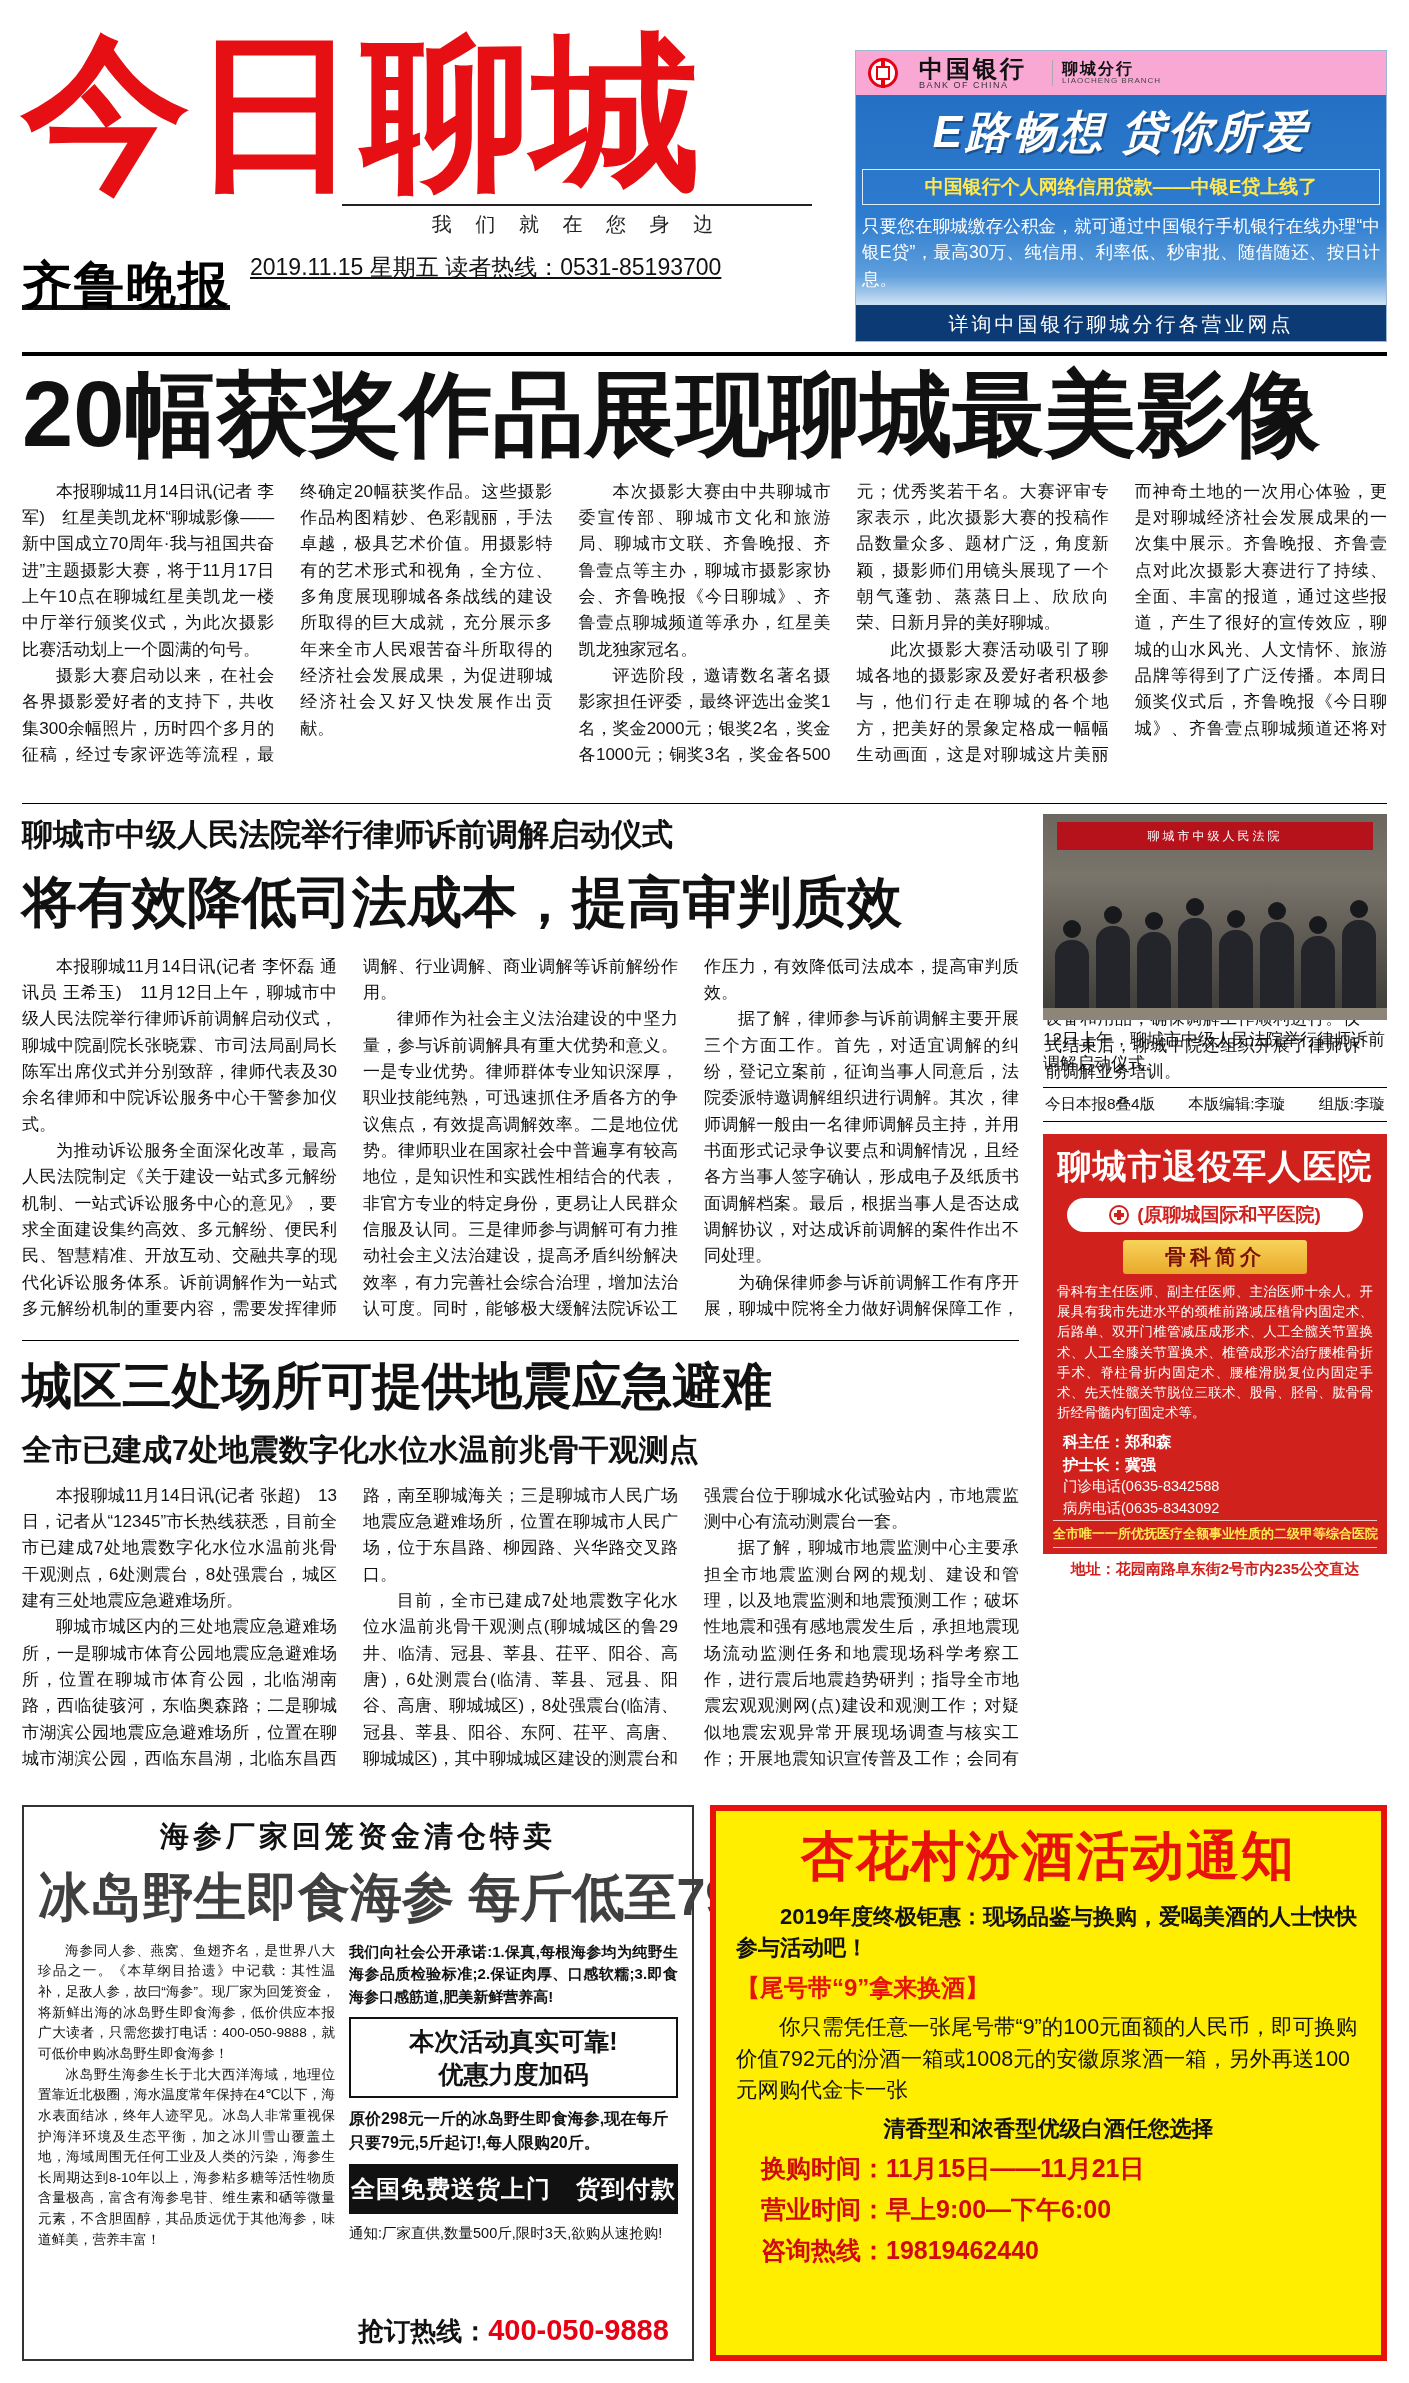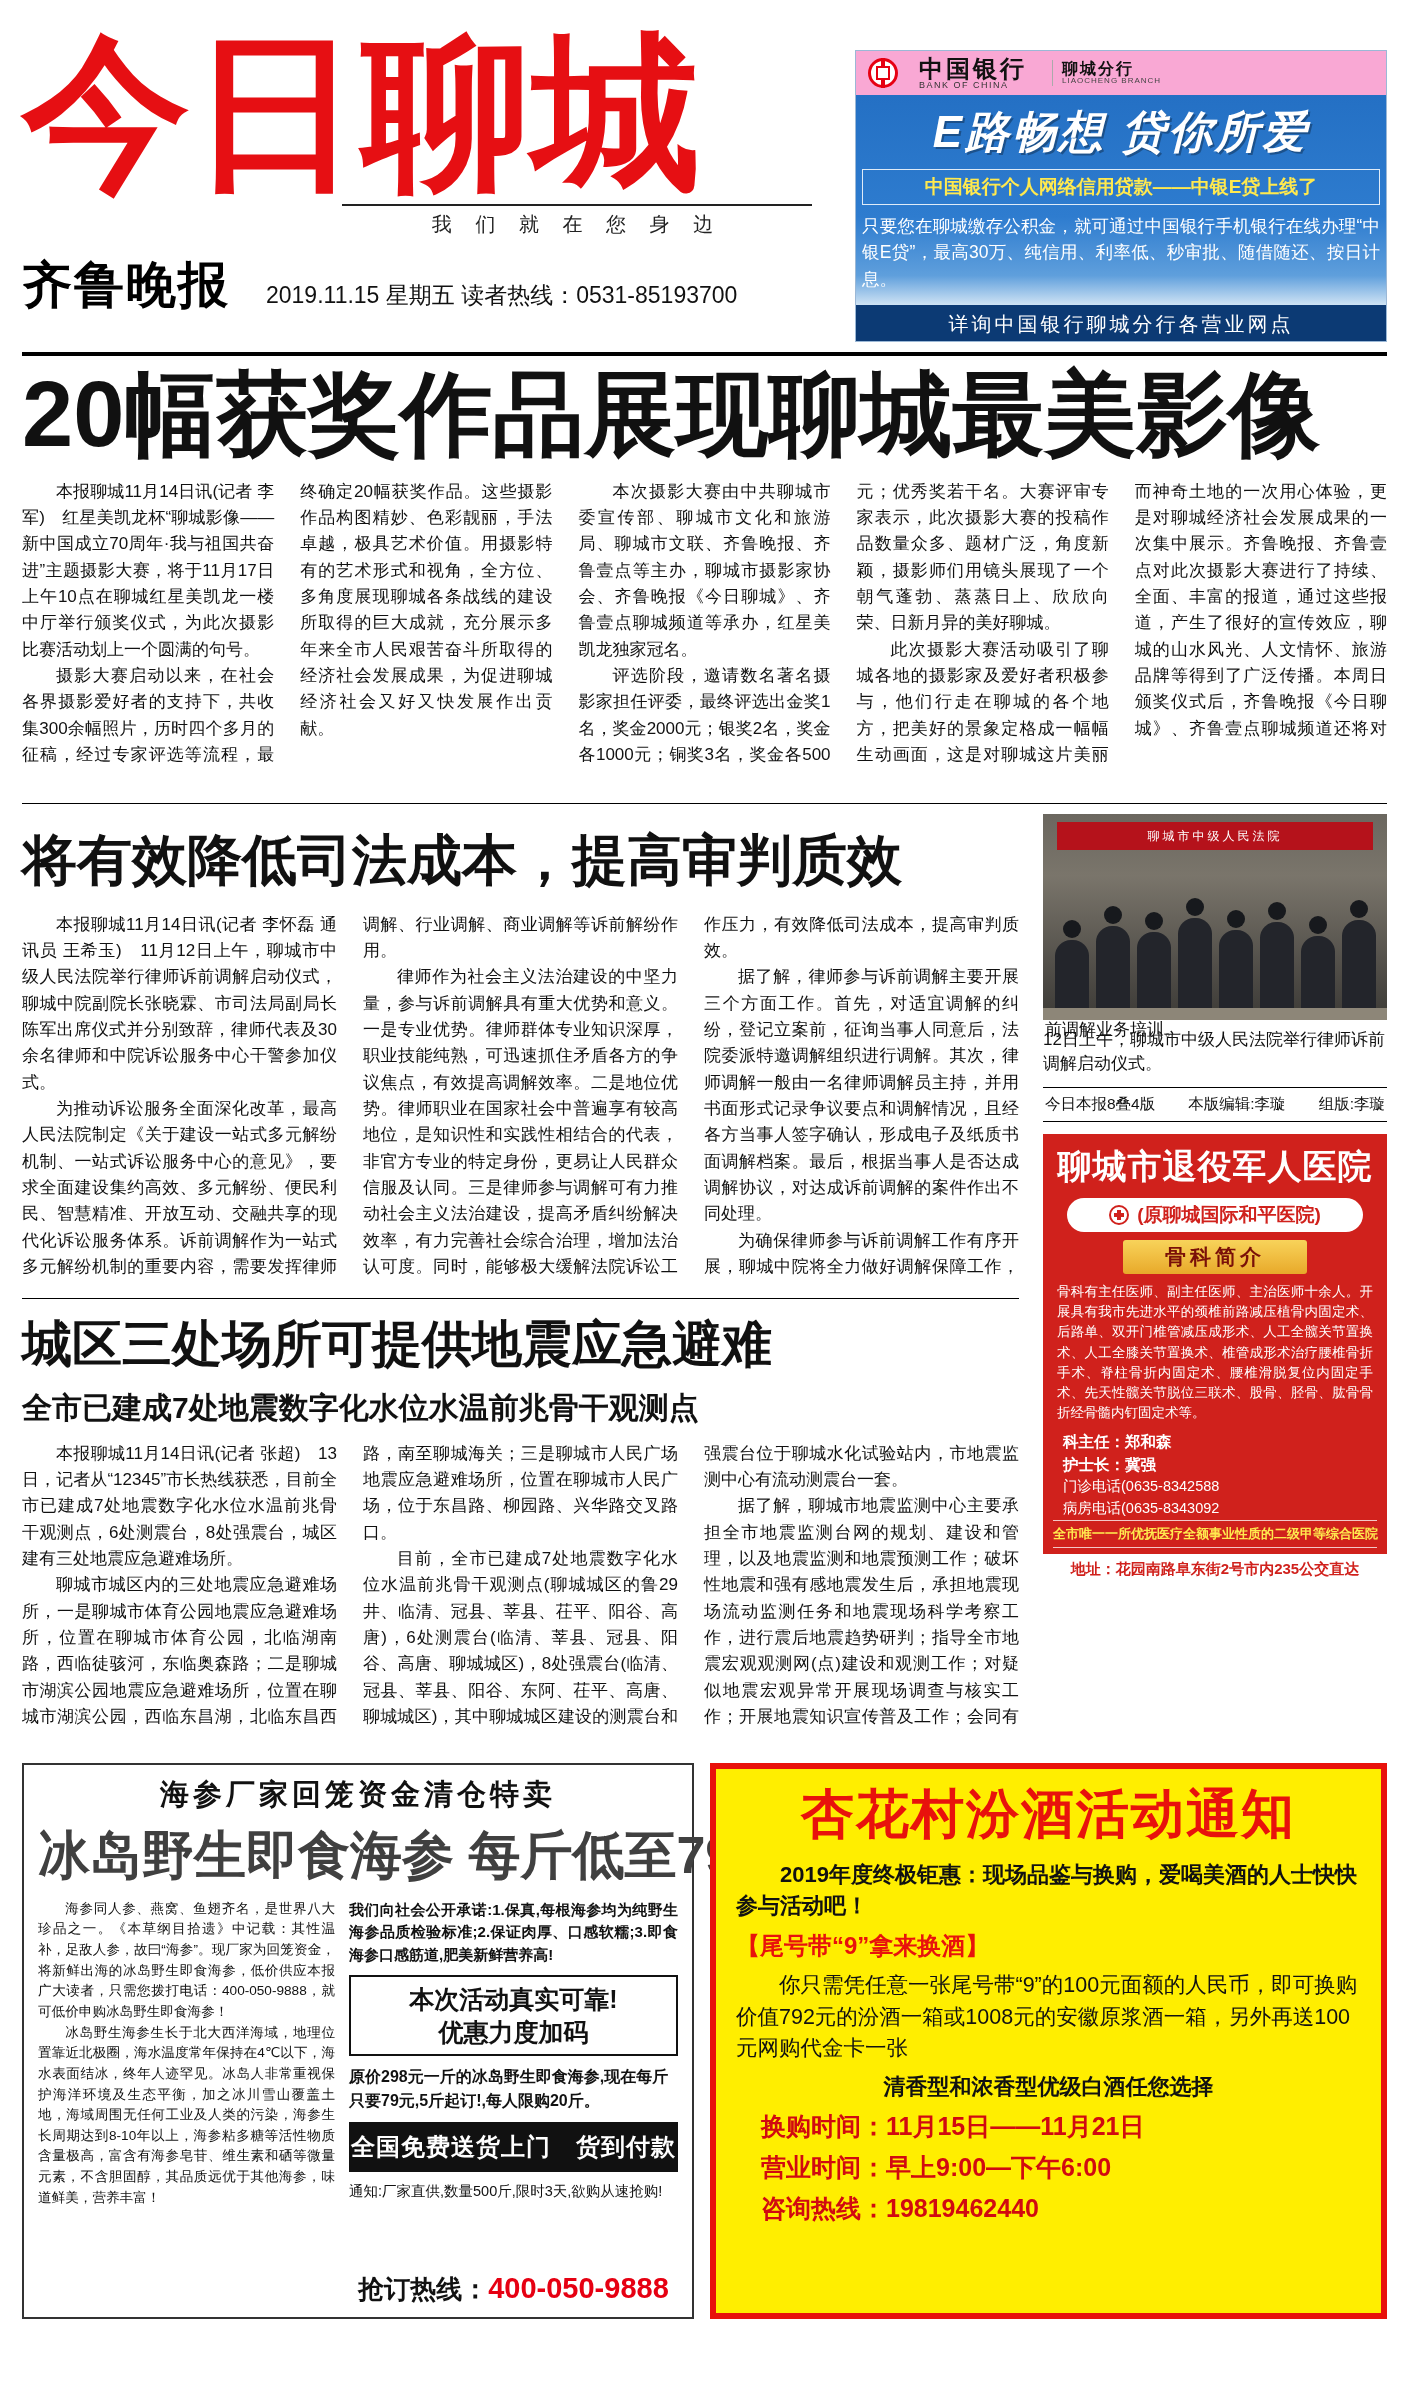--- a/index.html
+++ b/index.html
@@ -6,21 +6,21 @@
   html,body { background:#e9e9e9; }
   body { font-family:"Liberation Sans","DejaVu Sans",sans-serif; color:#111; }
   .page { position:relative; width:1409px; height:2383px; margin:0 auto; background:#fff; padding:16px 22px 10px; overflow:hidden; }
 
   
   .header-row { display:flex; justify-content:space-between; align-items:flex-start; height:330px; }
   .masthead-left { width:810px; padding-top:18px; }
   .masthead-title { font-size:168px; line-height:.95; font-weight:900; color:#e60f13; letter-spacing:2px; white-space:nowrap; }
   .slogan-wrap { width:470px; margin:10px 0 0 320px; border-top:2px solid #222; text-align:center; }
   .slogan { margin-top:5px; font-size:20px; letter-spacing:9px; color:#222; white-space:nowrap; }
-  .brand-row { display:flex; align-items:flex-end; gap:36px; margin-top:14px; }
+  .brand-row { display:flex; gap:20px; margin-top:14px;text-decoration:underline; }
   .brand { font-family:"Liberation Serif","DejaVu Serif",serif; font-size:50px; font-weight:900; color:#000; letter-spacing:2px; }
   .dateline { font-size:23px; color:#111; padding-bottom:8px; white-space:nowrap; }
 
   
   .bank-ad { width:532px; height:292px; margin-top:34px; display:flex; flex-direction:column; border:1px solid #9bb8d6; }
   .bank-head { background:#f9a8d4; display:flex; align-items:center; gap:21px; padding:5px 12px; height:44px; }
   .boc-logo { width:30px; height:30px; border-radius:50%; border:3px solid #e60012; position:relative; flex:0 0 auto; background:#fff; }
   .boc-logo::before { content:""; position:absolute; left:50%; top:-3px; bottom:-3px; width:4px; margin-left:-2px; background:#e60012; }
   .boc-logo::after { content:""; position:absolute; left:50%; top:50%; width:10px; height:10px; margin:-7px 0 0 -7px; border:2px solid #e60012; background:#fff; }
   .bank-names { display:flex; flex-direction:column; line-height:1.05; }
@@ -160,20 +160,21 @@
         <p>本次摄影大赛由中共聊城市委宣传部、聊城市文化和旅游局、聊城市文联、齐鲁晚报、齐鲁壹点等主办，聊城市摄影家协会、齐鲁晚报《今日聊城》、齐鲁壹点聊城频道等承办，红星美凯龙独家冠名。</p>
         <p>评选阶段，邀请数名著名摄影家担任评委，最终评选出金奖1名，奖金2000元；银奖2名，奖金各1000元；铜奖3名，奖金各500元；优秀奖若干名。大赛评审专家表示，此次摄影大赛的投稿作品数量众多、题材广泛，角度新颖，摄影师们用镜头展现了一个朝气蓬勃、蒸蒸日上、欣欣向荣、日新月异的美好聊城。</p>
         <p>此次摄影大赛活动吸引了聊城各地的摄影家及爱好者积极参与，他们行走在聊城的各个地方，把美好的景象定格成一幅幅生动画面，这是对聊城这片美丽而神奇土地的一次用心体验，更是对聊城经济社会发展成果的一次集中展示。齐鲁晚报、齐鲁壹点对此次摄影大赛进行了持续、全面、丰富的报道，通过这些报道，产生了很好的宣传效应，聊城的山水风光、人文情怀、旅游品牌等得到了广泛传播。本周日颁奖仪式后，齐鲁晚报《今日聊城》、齐鲁壹点聊城频道还将对获奖作品进行刊登和陆续展播，形成持续的宣传。</p>
       </div>
   </section>
 
   <div class="rule-thin"></div>
 
   <section class="mid-row">
     <div class="mid-left">
+      <div class="kicker2">聊城市中级人民法院举行律师诉前调解启动仪式</div>
       <h2 class="headline2">将有效降低司法成本，提高审判质效</h2>
       <div class="body cols3 a2body">
           <p>本报聊城11月14日讯(记者 李怀磊 通讯员 王希玉)　11月12日上午，聊城市中级人民法院举行律师诉前调解启动仪式，聊城中院副院长张晓霖、市司法局副局长陈军出席仪式并分别致辞，律师代表及30余名律师和中院诉讼服务中心干警参加仪式。</p>
           <p>为推动诉讼服务全面深化改革，最高人民法院制定《关于建设一站式多元解纷机制、一站式诉讼服务中心的意见》，要求全面建设集约高效、多元解纷、便民利民、智慧精准、开放互动、交融共享的现代化诉讼服务体系。诉前调解作为一站式多元解纷机制的重要内容，需要发挥律师调解、行业调解、商业调解等诉前解纷作用。</p>
           <p>律师作为社会主义法治建设的中坚力量，参与诉前调解具有重大优势和意义。一是专业优势。律师群体专业知识深厚，职业技能纯熟，可迅速抓住矛盾各方的争议焦点，有效提高调解效率。二是地位优势。律师职业在国家社会中普遍享有较高地位，是知识性和实践性相结合的代表，非官方专业的特定身份，更易让人民群众信服及认同。三是律师参与调解可有力推动社会主义法治建设，提高矛盾纠纷解决效率，有力完善社会综合治理，增加法治认可度。同时，能够极大缓解法院诉讼工作压力，有效降低司法成本，提高审判质效。</p>
           <p>据了解，律师参与诉前调解主要开展三个方面工作。首先，对适宜调解的纠纷，登记立案前，征询当事人同意后，法院委派特邀调解组织进行调解。其次，律师调解一般由一名律师调解员主持，并用书面形式记录争议要点和调解情况，且经各方当事人签字确认，形成电子及纸质书面调解档案。最后，根据当事人是否达成调解协议，对达成诉前调解的案件作出不同处理。</p>
           <p>为确保律师参与诉前调解工作有序开展，聊城中院将全力做好调解保障工作，包括开通全国法院统一的人民调解平台律师工作端口，设立律师调解室，提供工作设备和用品，确保调解工作顺利进行。仪式结束后，聊城中院还组织开展了律师诉前调解业务培训。</p>
         </div>
 
       <div class="rule-thin a3rule"></div>

